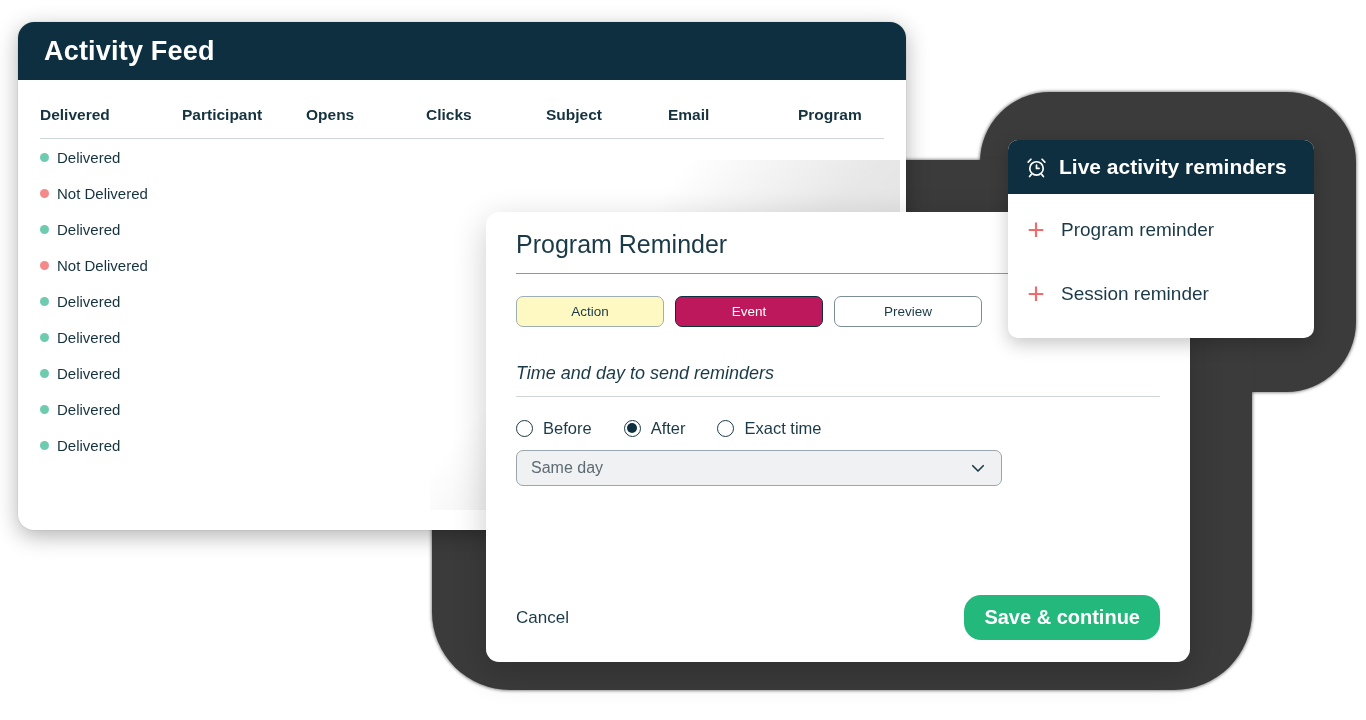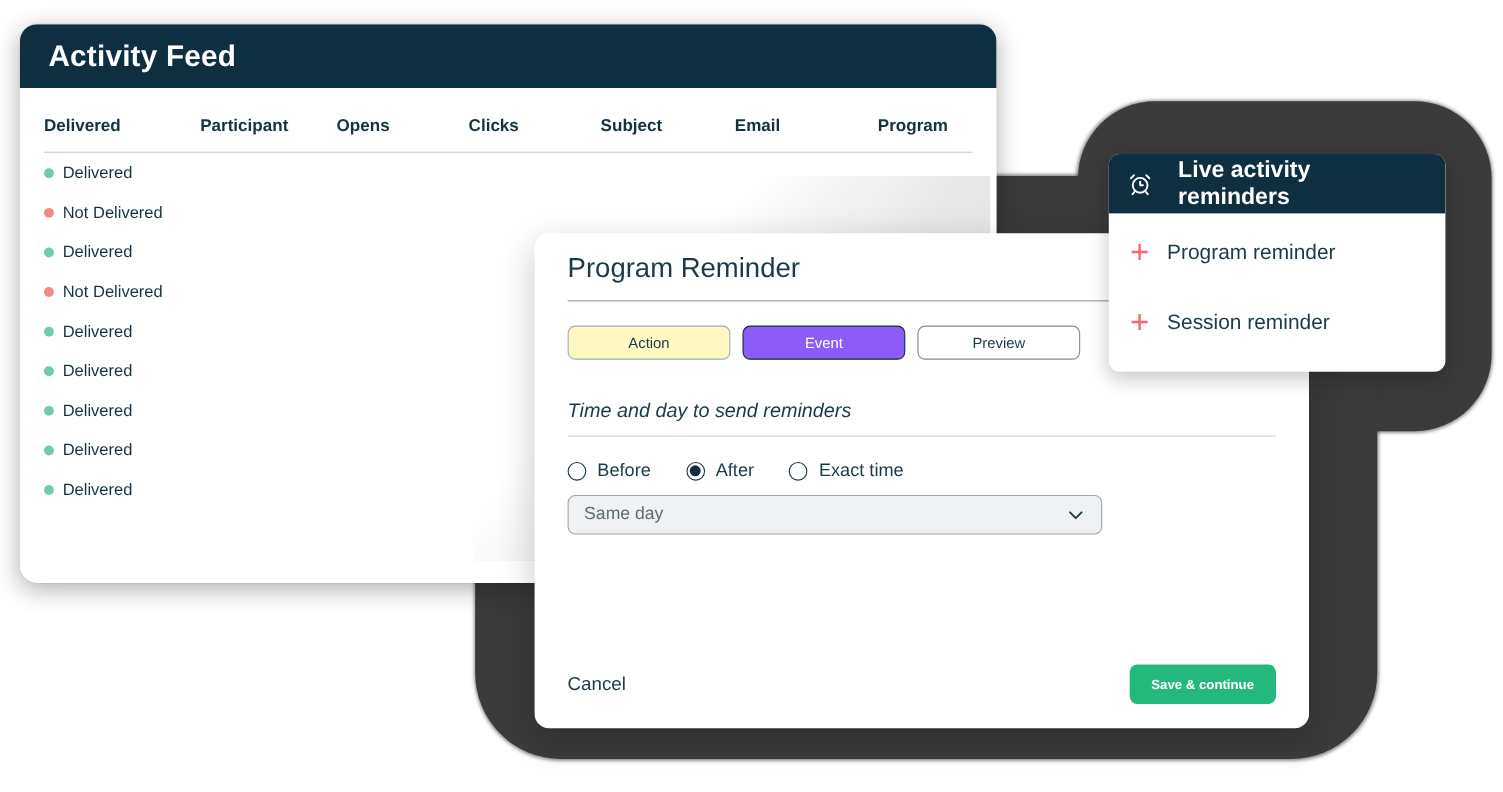--- a/index.html
+++ b/index.html
@@ -150,21 +150,21 @@
     margin-top: 22px;
   }
   .seg {
     width: 148px; height: 31px;
     border-radius: 7px;
     font-size: 13.5px;
     display: flex; align-items: center; justify-content: center;
     cursor: pointer;
   }
   .seg.muted  { background: #fef9c3; border: 1px solid #9fadb4; color: #1b3a47; }
-  .seg.active { background: #8b5cf6; border: 1px solid #0d2f3f; color: #ffffff; }
+  .seg.active { background: #be185d; border: 1px solid #0d2f3f; color: #ffffff; }
   .seg.plain  { background: #ffffff; border: 1px solid #7d8d96; color: #1b3a47; }
 
   .section-label {
     margin-top: 36px;
     font-size: 18px;
     color: #1b3a47;
     padding-bottom: 12px;
     border-bottom: 1px solid #cfd6da;
     font-style: italic;
   }
@@ -230,23 +230,23 @@
     color: #1b3a47;
     background: none;
     border: none;
     cursor: pointer;
     font-family: inherit;
   }
   .save-btn {
     background: #23b97d;
     color: #ffffff;
     border: none;
-    border-radius: 7px;
+    border-radius: 17px;
     padding: 11px 20px;
-    font-size: 12px;
+    font-size: 20px;
     font-weight: bold;
     cursor: pointer;
     font-family: inherit;
   }
 
   
   .reminders {
     position: absolute;
     left: 1008px; top: 140px;
     width: 306px; height: 198px;
@@ -261,21 +261,20 @@
     background: #0d2f3f;
     display: flex;
     align-items: center;
     gap: 11px;
     padding: 0 17px;
   }
   .rem-title {
     color: #ffffff;
     font-size: 21px;
     font-weight: bold;
-    margin-left: 12px;
   }
   .rem-item {
     display: flex;
     align-items: center;
     gap: 14px;
     padding: 0 17px;
     height: 56px;
     margin-top: 8px;
     cursor: pointer;
   }

